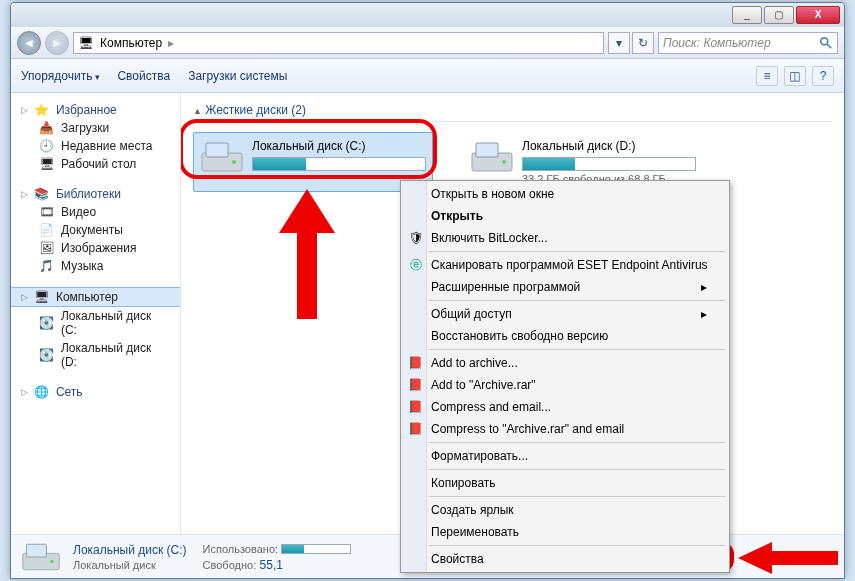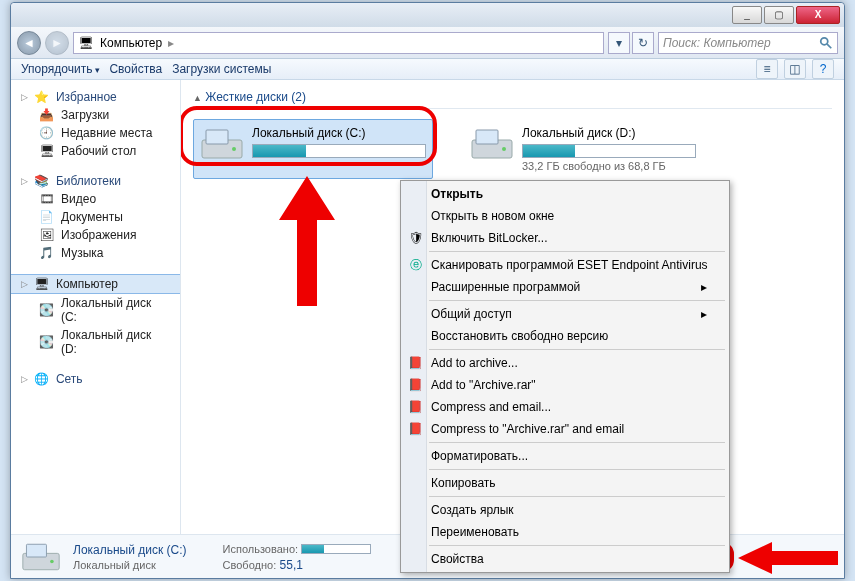--- a/index.html
+++ b/index.html
@@ -14,21 +14,21 @@
 .navbar { height: 32px; background: linear-gradient(#f4f7fb,#e0e8f2); border-bottom: 1px solid #bcd; display: flex; align-items: center; padding: 0 6px; gap: 4px; }
 .navarrow { width: 24px; height: 24px; border-radius: 50%; background: radial-gradient(#bcd,#89a); border: 1px solid #789; display: flex; align-items: center; justify-content: center; color: #fff; font-size: 12px; }
 .addrbox { flex: 1; height: 22px; background: #fff; border: 1px solid #aac; display: flex; align-items: center; padding: 0 4px; gap: 6px; }
 .addrbox .sep { color: #888; }
 .addrbox .crumb { color: #000; }
 .refreshgrp { display: flex; gap: 2px; }
 .refreshbtn { width: 22px; height: 22px; border: 1px solid #aac; background: #f5f9fd; display: flex; align-items: center; justify-content: center; color: #357; }
 .searchbox { width: 180px; height: 22px; background: #fff; border: 1px solid #aac; display: flex; align-items: center; padding: 0 4px; color: #888; font-style: italic; }
 .searchbox svg { margin-left: auto; }
 
-.toolbar { height: 21px; background: linear-gradient(#f6fafe,#e6eef8); border-bottom: 1px solid #c8d8e8; display: flex; align-items: center; padding: 0 10px; gap: 10px; }
+.toolbar { height: 34px; background: linear-gradient(#f6fafe,#e6eef8); border-bottom: 1px solid #c8d8e8; display: flex; align-items: center; padding: 0 10px; gap: 18px; }
 .tbitem { color: #1a3a6a; cursor: default; }
 .tbitem.drop::after { content: " ▾"; font-size: 9px; }
 .tbright { margin-left: auto; display: flex; gap: 6px; }
 .tbicon { width: 22px; height: 20px; border: 1px solid #c0d0e0; background: #eef4fa; border-radius: 2px; display: flex; align-items: center; justify-content: center; color: #357; }
 
 .body { flex: 1; display: flex; min-height: 0; }
 .sidebar { width: 170px; border-right: 1px solid #dde6ef; padding: 8px 0; overflow: hidden; background: #fff; }
 .sgroup { margin-bottom: 12px; }
 .sgroup-h { display: flex; align-items: center; gap: 6px; padding: 2px 10px; color: #2a4a7a; font-size: 12px; }
 .sgroup-h .tri { color: #888; font-size: 9px; }
@@ -222,32 +222,32 @@
   <div class="status">
     <svg class="sicon" viewBox="0 0 44 36">
         <rect x="2" y="14" width="40" height="18" rx="2" fill="#cfd6dc" stroke="#9aa"></rect>
         <rect x="6" y="4" width="22" height="14" rx="1" fill="#d8e8f8" stroke="#89a"></rect>
         <circle cx="34" cy="23" r="2" fill="#6c6"></circle>
       </svg>
     <div class="scol">
       <span class="val">Локальный диск (C:)</span>
       <span class="lab">Локальный диск</span>
     </div>
-    <div class="scol" style="margin-left:24px">
+    <div class="scol" style="margin-left:4px">
       <span><span class="lab">Использовано:</span> <span class="sprog"><span class="sprog-fill" style="width:31%; display:block"></span></span></span>
       <span><span class="lab">Свободно:</span> <span class="val">55,1</span></span>
     </div>
   </div>
 
 </div>
 
 <div class="ctxmenu" style="left:400px; top:180px; width:330px;">
   <div class="gutter"></div>
+  <div class="mrow">Открыть в новом окне</div>
   <div class="mrow bold">Открыть</div>
-  <div class="mrow">Открыть в новом окне</div>
   <div class="mrow">
       <span class="mi">🛡</span>
       <span>Включить BitLocker...</span>
     </div>
   <div class="msep"></div>
   <div class="mrow">
       <span class="mi" style="color:#0a8">ⓔ</span>
       <span>Сканировать программой ESET Endpoint Antivirus</span>
     </div>
   <div class="mrow">

